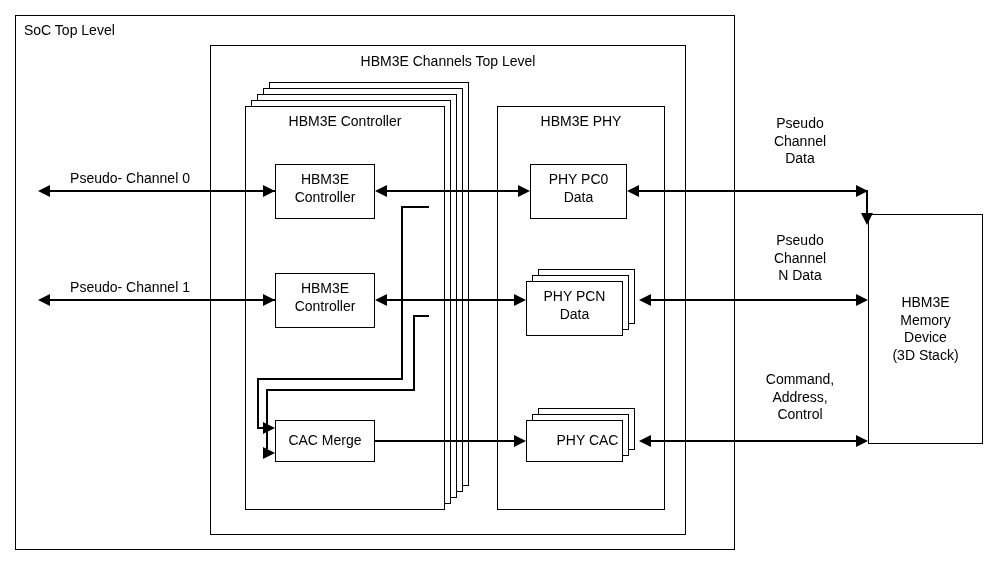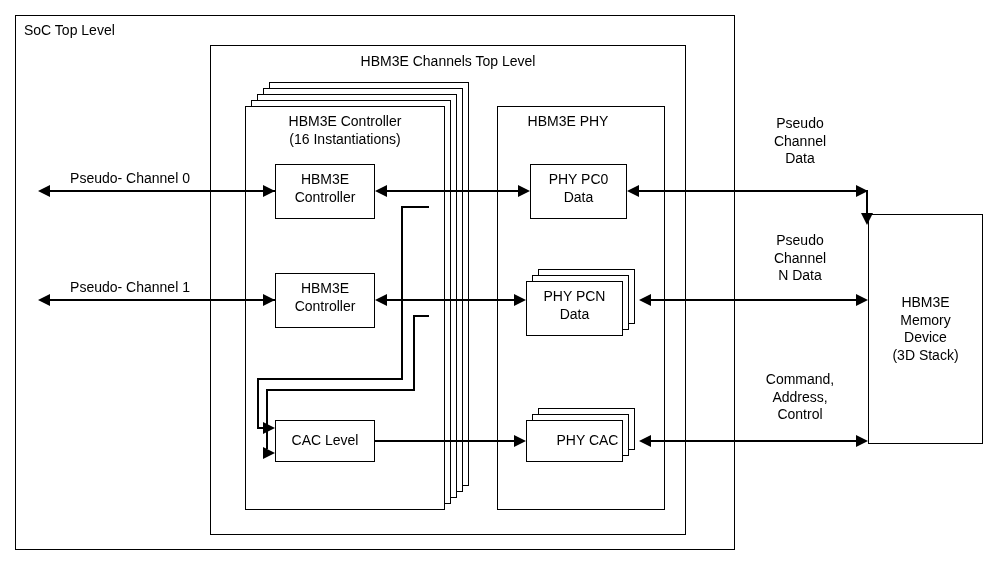--- a/index.html
+++ b/index.html
@@ -27,35 +27,34 @@
   <div class="lbl" style="left:210px;top:53px;width:476px">HBM3E Channels Top Level</div>
 
   <div class="stack" style="left:245px;top:82px;width:224px;height:428px">
     <div class="layer" style="left:24px;top:0;width:200px;height:404px"></div>
     <div class="layer" style="left:18px;top:6px;width:200px;height:404px"></div>
     <div class="layer" style="left:12px;top:12px;width:200px;height:404px"></div>
     <div class="layer" style="left:6px;top:18px;width:200px;height:404px"></div>
     <div class="layer ctrl-fill" style="left:0;top:24px;width:200px;height:404px"></div>
   </div>
   <div class="lbl" style="left:245px;top:113px;width:200px">HBM3E Controller</div>
-  <div class="lbl" style="left:245px;top:131px;width:200px">(16 Instantiations)</div>
 
   <div class="box" style="left:275px;top:164px;width:100px;height:55px"></div>
   <div class="lbl" style="left:275px;top:171px;width:100px;white-space:pre-line">HBM3E
 Controller</div>
 
   <div class="box" style="left:275px;top:273px;width:100px;height:55px"></div>
   <div class="lbl" style="left:275px;top:280px;width:100px;white-space:pre-line">HBM3E
 Controller</div>
 
   <div class="box" style="left:275px;top:420px;width:100px;height:42px"></div>
-  <div class="lbl" style="left:275px;top:432px;width:100px">CAC Level</div>
+  <div class="lbl" style="left:275px;top:432px;width:100px">CAC Merge</div>
 
   <div class="box" style="left:497px;top:106px;width:168px;height:404px"></div>
-  <div class="lbl" style="left:484px;top:113px;width:168px">HBM3E PHY</div>
+  <div class="lbl" style="left:497px;top:113px;width:168px">HBM3E PHY</div>
 
   <div class="box" style="left:530px;top:164px;width:97px;height:55px"></div>
   <div class="lbl" style="left:530px;top:171px;width:97px;white-space:pre-line">PHY PC0
 Data</div>
 
   <div class="stack" style="left:526px;top:269px;width:113px;height:71px">
     <div class="layer" style="left:12px;top:0;width:97px;height:55px"></div>
     <div class="layer" style="left:6px;top:6px;width:97px;height:55px"></div>
     <div class="layer" style="left:0;top:12px;width:97px;height:55px"></div>
   </div>

